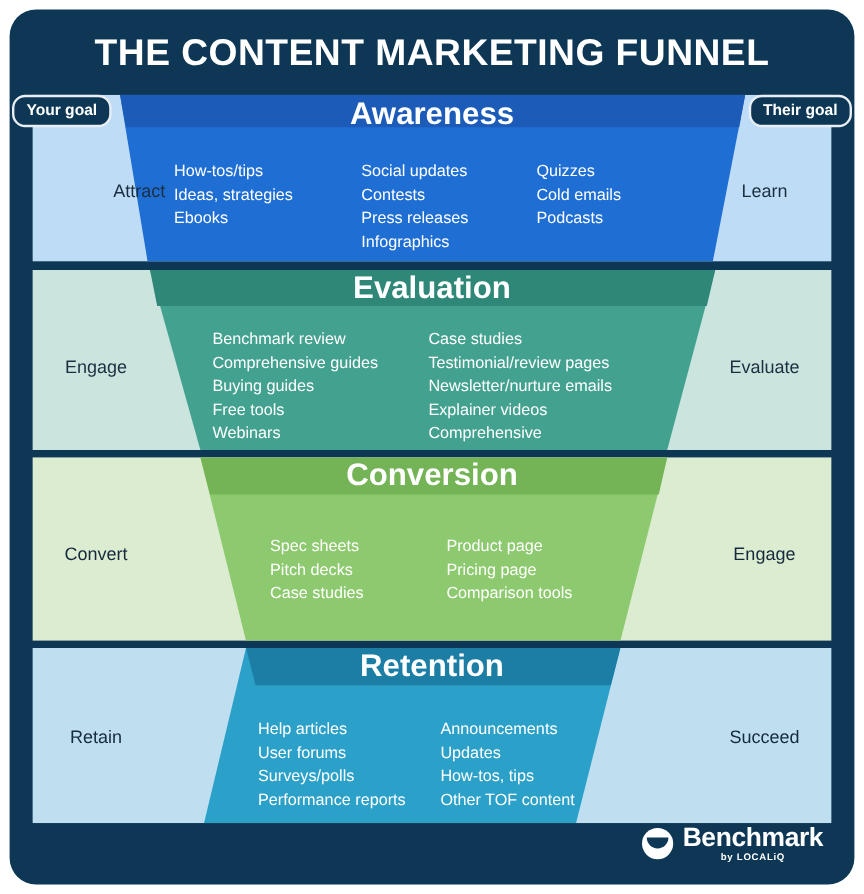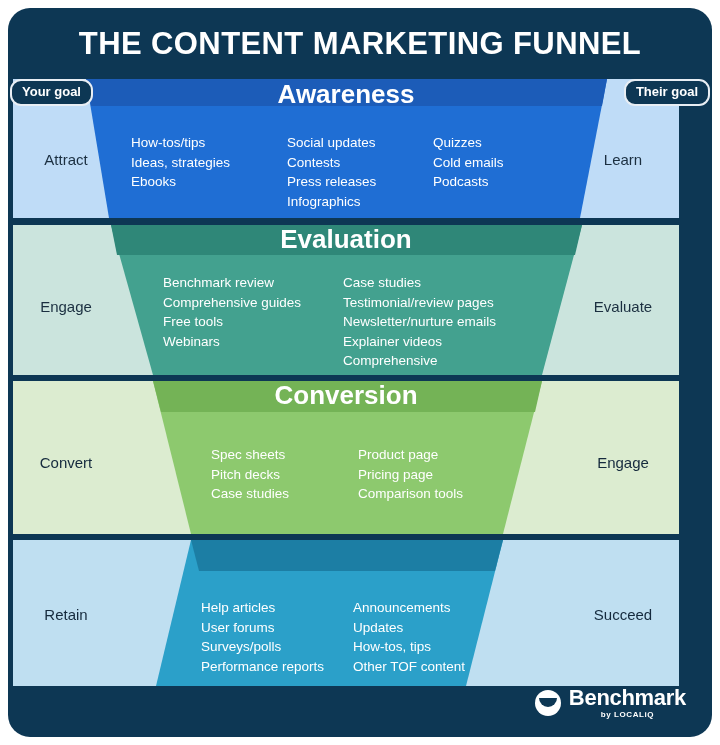--- a/index.html
+++ b/index.html
@@ -43,21 +43,21 @@
     font-size: 31px;
     font-weight: bold;
     letter-spacing: 0.4px;
     line-height: 40px;
     white-space: nowrap;
   }
 
   
   .bands {
     position: absolute;
-    left: 5px;   
+    left: 19px;   
     top: 71px;
     width: 666px;
     height: 607px;
   }
 
   .band {
     position: absolute;
     left: 0;
     width: 666px;
     overflow: hidden;
@@ -185,21 +185,21 @@
 
     <div class="bands">
 
       <div class="band" style="top:0px; height:139px;">
         <div class="bg" style="background:#bfdcf7;"></div>
         <svg width="666" height="139" viewBox="0 0 666 139">
           <polygon points="73,0 594,0 567,139 96,139" fill="#1f6ed4"></polygon>
           <polygon points="73,0 594,0 589,27 78,27" fill="#1c5cb8"></polygon>
         </svg>
         <div class="band-title" style="top:-2px;">Awareness</div>
-        <div class="side-label side-left light" style="top:72px;">Attract</div>
+        <div class="side-label side-left light" style="top:72px;padding-left:36px;">Attract</div>
         <div class="side-label side-right light" style="top:72px;">Learn</div>
         <div class="cols" style="left:118px; top:54px; gap:0;">
           <div class="col" style="width:156px;">
             <span class="li">How-tos/tips</span>
             <span class="li">Ideas, strategies</span>
             <span class="li">Ebooks</span>
           </div>
           <div class="col" style="width:146px;">
             <span class="li">Social updates</span>
             <span class="li">Contests</span>
@@ -220,20 +220,21 @@
           <polygon points="98,0 569,0 529,150 140,150" fill="#43a18f"></polygon>
           <polygon points="98,0 569,0 562,30 104,30" fill="#2f8778"></polygon>
         </svg>
         <div class="band-title" style="top:-3px;">Evaluation</div>
         <div class="side-label side-left light" style="top:73px;">Engage</div>
         <div class="side-label side-right light" style="top:73px;">Evaluate</div>
         <div class="cols" style="left:150px; top:48px; gap:0;">
           <div class="col" style="width:180px;">
             <span class="li">Benchmark review</span>
             <span class="li">Comprehensive guides</span>
+            <span class="li">Buying guides</span>
             <span class="li">Free tools</span>
             <span class="li">Webinars</span>
           </div>
           <div class="col" style="width:200px;">
             <span class="li">Case studies</span>
             <span class="li">Testimonial/review pages</span>
             <span class="li">Newsletter/nurture emails</span>
             <span class="li">Explainer videos</span>
             <span class="li">Comprehensive</span>
           </div>
@@ -262,20 +263,21 @@
           </div>
         </div>
       </div>
 
       <div class="band" style="top:461px; height:146px;">
         <div class="bg" style="background:#bfdff1;"></div>
         <svg width="666" height="146" viewBox="0 0 666 146">
           <polygon points="178,0 490,0 453,146 143,146" fill="#2ba0c9"></polygon>
           <polygon points="178,0 490,0 482,31 186,31" fill="#1c7ea4"></polygon>
         </svg>
+        <div class="band-title" style="top:-3px;">Retention</div>
         <div class="side-label side-left" style="top:66px;">Retain</div>
         <div class="side-label side-right" style="top:66px;">Succeed</div>
         <div class="cols" style="left:188px; top:58px; gap:0;">
           <div class="col" style="width:152px;">
             <span class="li">Help articles</span>
             <span class="li">User forums</span>
             <span class="li">Surveys/polls</span>
             <span class="li">Performance reports</span>
           </div>
           <div class="col" style="width:150px;">

